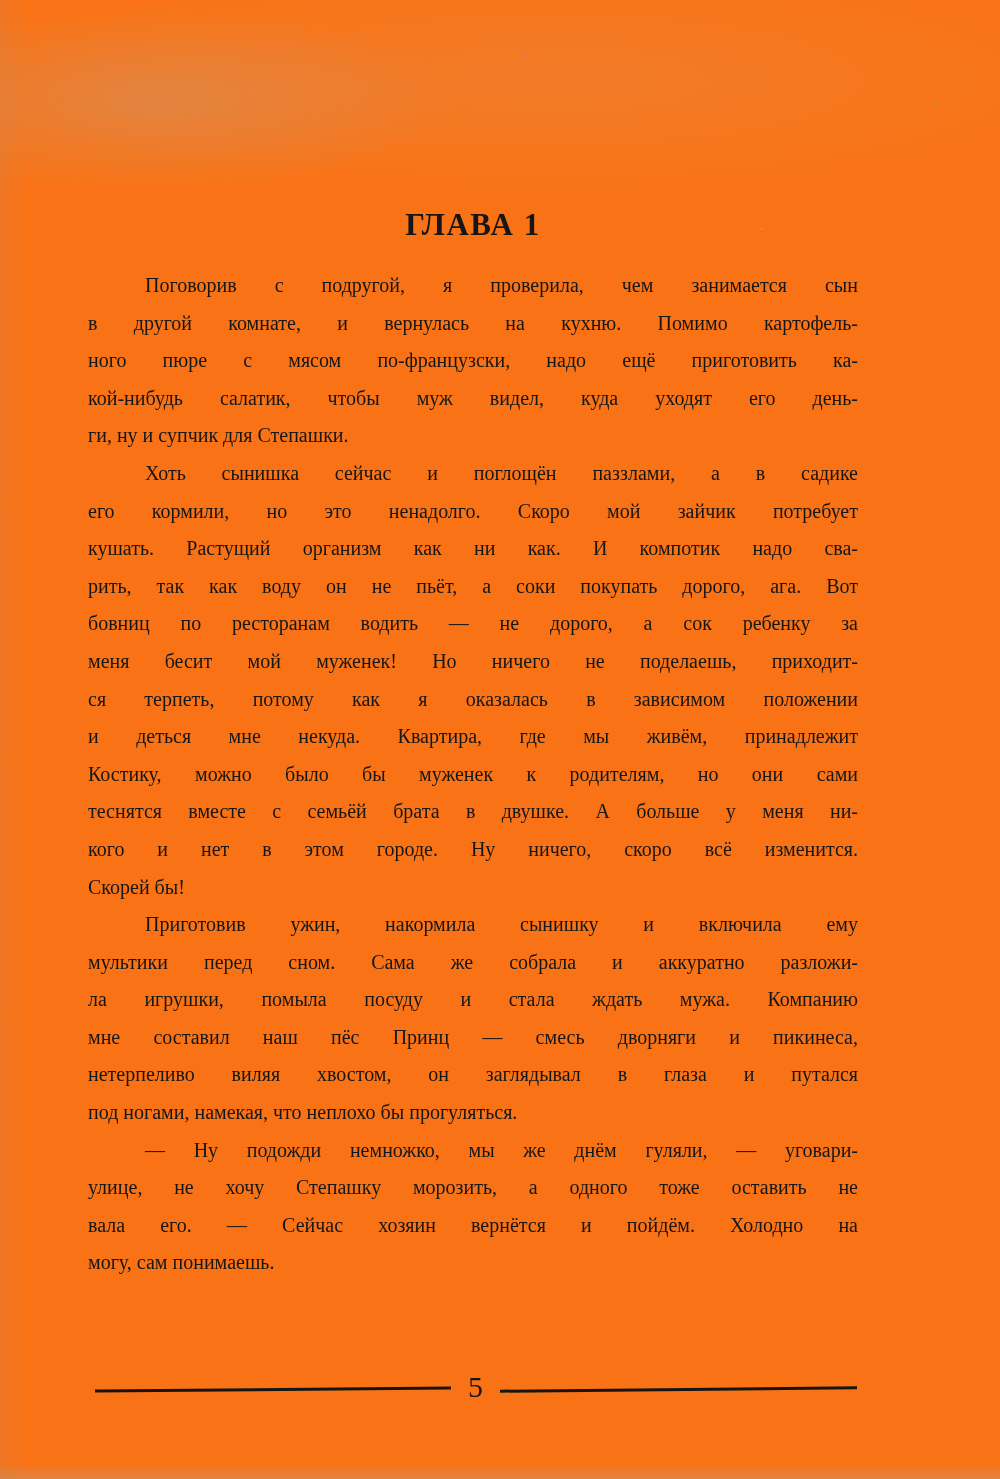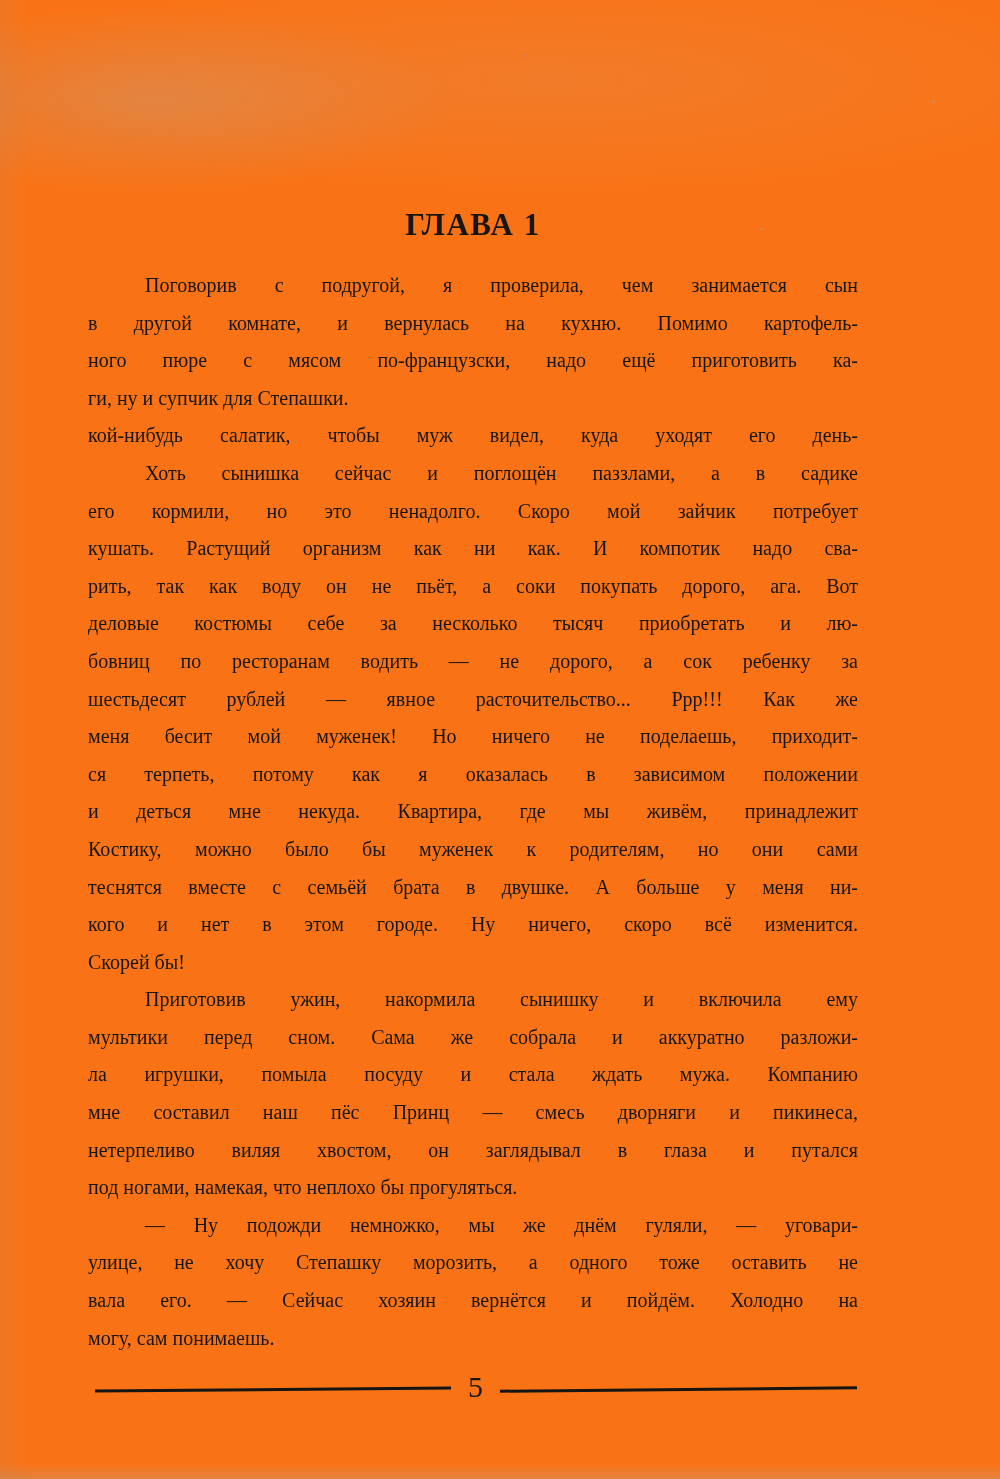--- a/index.html
+++ b/index.html
@@ -96,31 +96,29 @@
 
 <div class="page">
 
   <h1 class="chapter-title">ГЛАВА 1</h1>
 
   <div class="text-body">
       <div class="paragraph">
         <div class="line first">Поговорив с подругой, я проверила, чем занимается сын</div>
         <div class="line">в другой комнате, и вернулась на кухню. Помимо картофель-</div>
         <div class="line">ного пюре с мясом по-французски, надо ещё приготовить ка-</div>
+        <div class="line">кой-нибудь салатик, чтобы муж видел, куда уходят его день-</div>
         <div class="line last">ги, ну и супчик для Степашки.</div>
-        <div class="line">кой-нибудь салатик, чтобы муж видел, куда уходят его день-</div>
       </div>
       <div class="paragraph">
         <div class="line first">Хоть сынишка сейчас и поглощён паззлами, а в садике</div>
         <div class="line">его кормили, но это ненадолго. Скоро мой зайчик потребует</div>
         <div class="line">кушать. Растущий организм как ни как. И компотик надо сва-</div>
         <div class="line">рить, так как воду он не пьёт, а соки покупать дорого, ага. Вот</div>
-        <div class="line">деловые костюмы себе за несколько тысяч приобретать и лю-</div>
         <div class="line">бовниц по ресторанам водить — не дорого, а сок ребенку за</div>
-        <div class="line">шестьдесят рублей — явное расточительство... Ррр!!! Как же</div>
         <div class="line">меня бесит мой муженек! Но ничего не поделаешь, приходит-</div>
         <div class="line">ся терпеть, потому как я оказалась в зависимом положении</div>
         <div class="line">и деться мне некуда. Квартира, где мы живём, принадлежит</div>
         <div class="line">Костику, можно было бы муженек к родителям, но они сами</div>
         <div class="line">теснятся вместе с семьёй брата в двушке. А больше у меня ни-</div>
         <div class="line">кого и нет в этом городе. Ну ничего, скоро всё изменится.</div>
         <div class="line last">Скорей бы!</div>
       </div>
       <div class="paragraph">
         <div class="line first">Приготовив ужин, накормила сынишку и включила ему</div>

